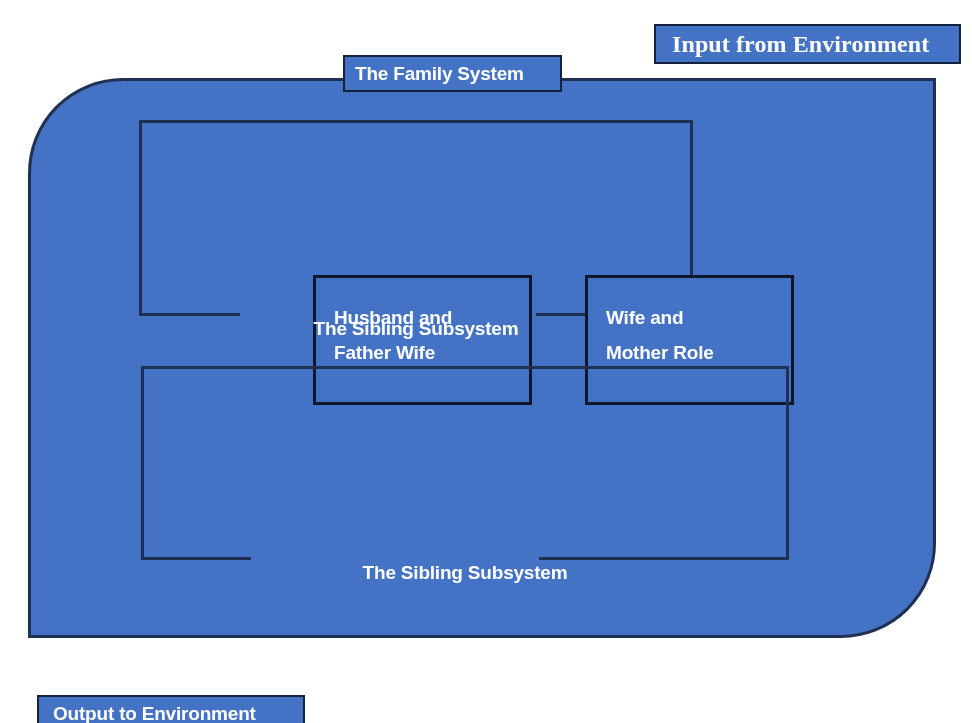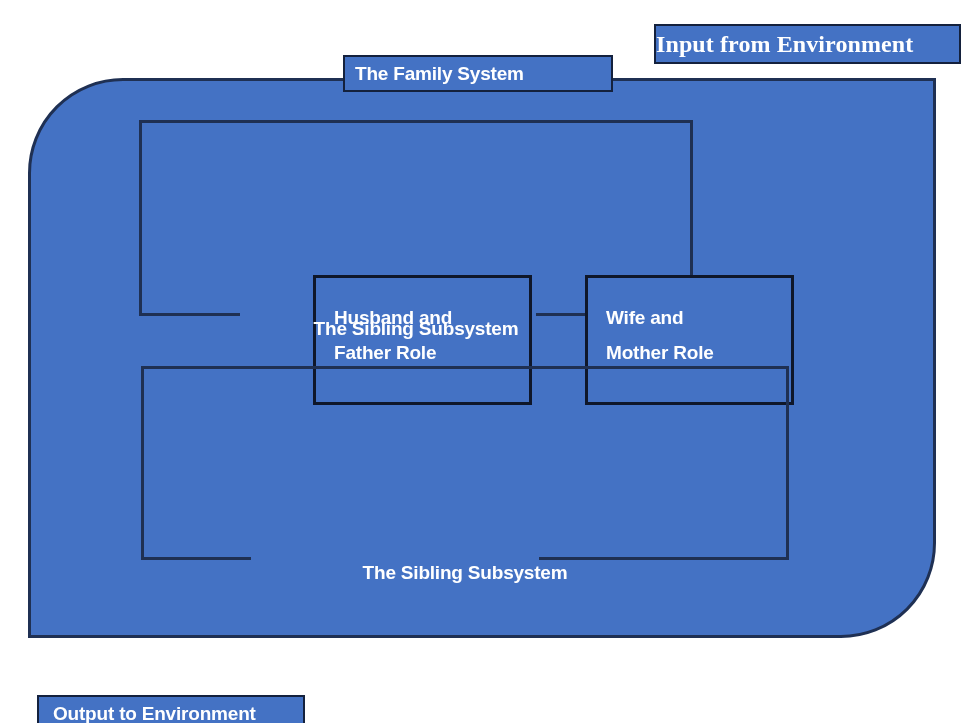--- a/index.html
+++ b/index.html
@@ -50,33 +50,34 @@
   }
   .plaque-sans {
     font-family: "Liberation Sans", sans-serif;
     font-size: 19px;
     padding-left: 14px;
     letter-spacing: -0.2px;
   }
   .plaque-serif {
     font-family: "Liberation Serif", serif;
     font-size: 24px;
+    padding-left: 16px;
     letter-spacing: 0.1px;
   }
 
   #input-plaque {
     left: 654px;
     top: 24px;
     width: 307px;
     height: 40px;
   }
   #family-plaque {
     left: 343px;
     top: 55px;
-    width: 270px;
+    width: 219px;
     height: 37px;
     padding-left: 10px;
   }
   #output-plaque {
     left: 37px;
     top: 695px;
     width: 268px;
     height: 37px;
   }
 
@@ -166,21 +167,21 @@
 <div id="canvas">
 
   <div class="family-body"></div>
 
   <div class="subsystem" id="parental-subsystem">
     <div class="frame"></div>
     <div class="gap"></div>
 
     <div class="role-box" id="role-husband">
       <span class="line">Husband and</span>
-      <span class="line">Father Role</span>
+      <span class="line">Father Wife</span>
     </div>
 
     <div class="role-box" id="role-wife">
       <span class="line">Wife and</span>
       <span class="line">Mother Role</span>
     </div>
 
     <div class="caption">The Sibling Subsystem</div>
   </div>
 

